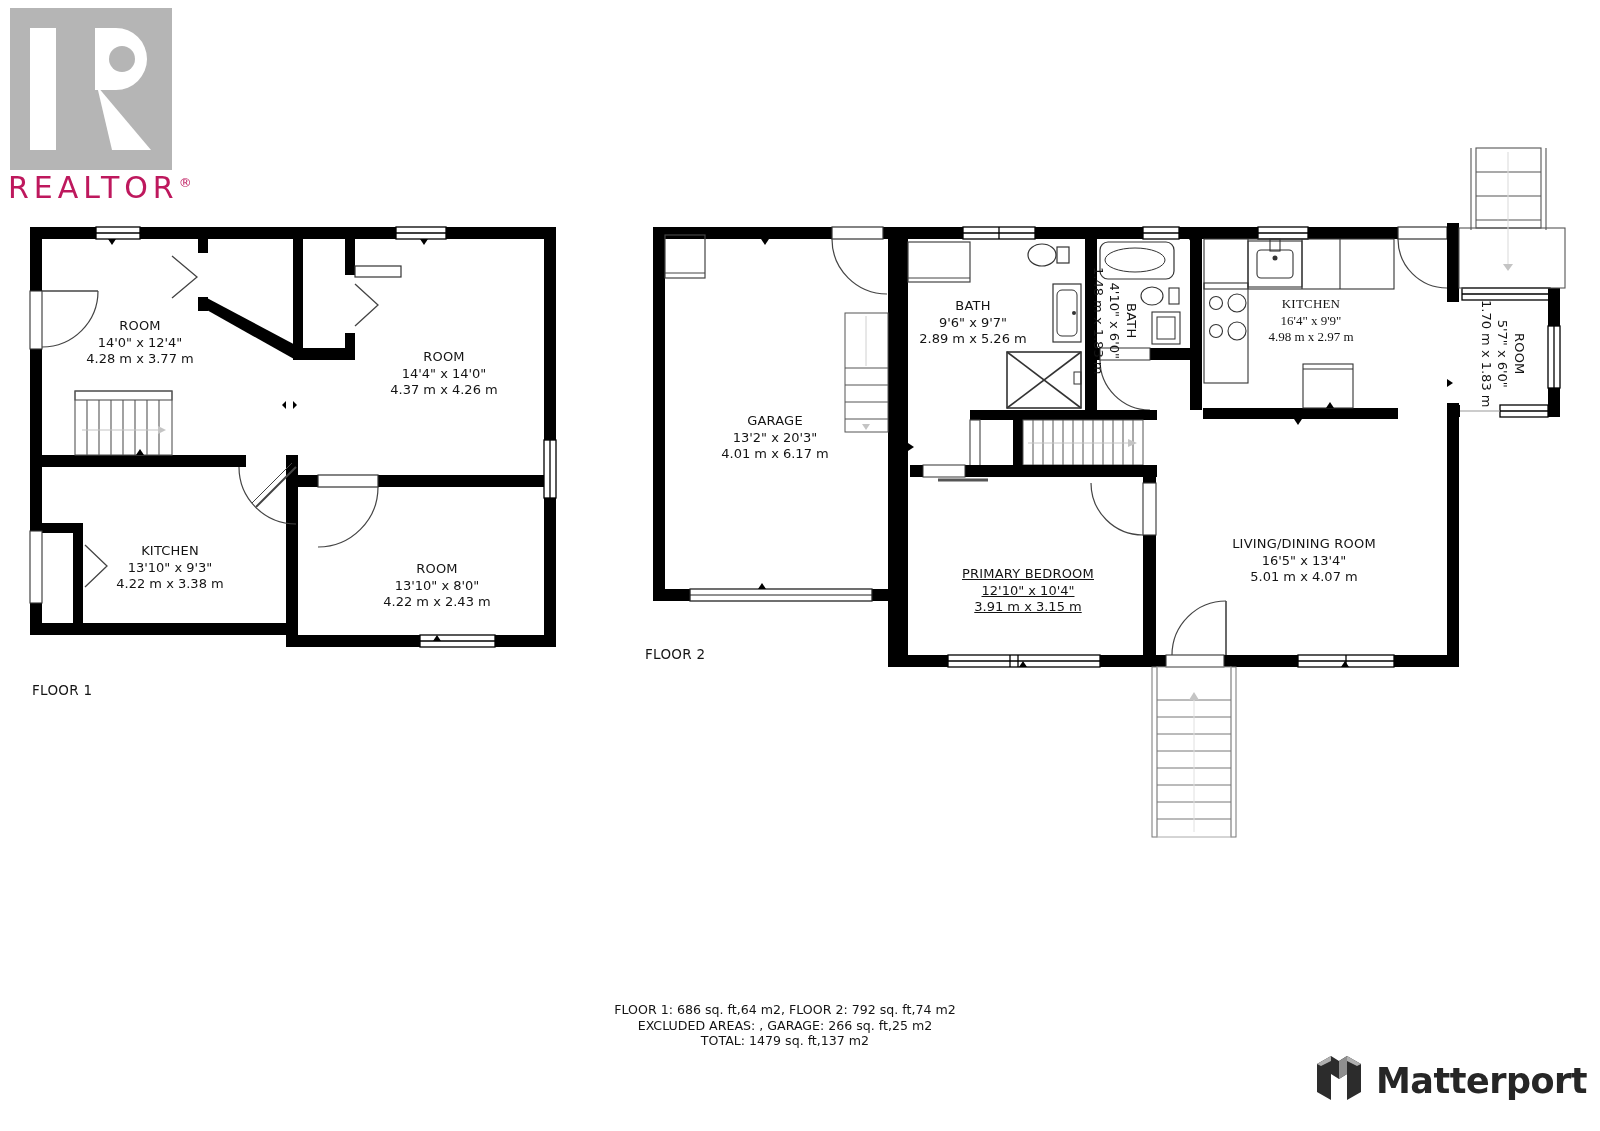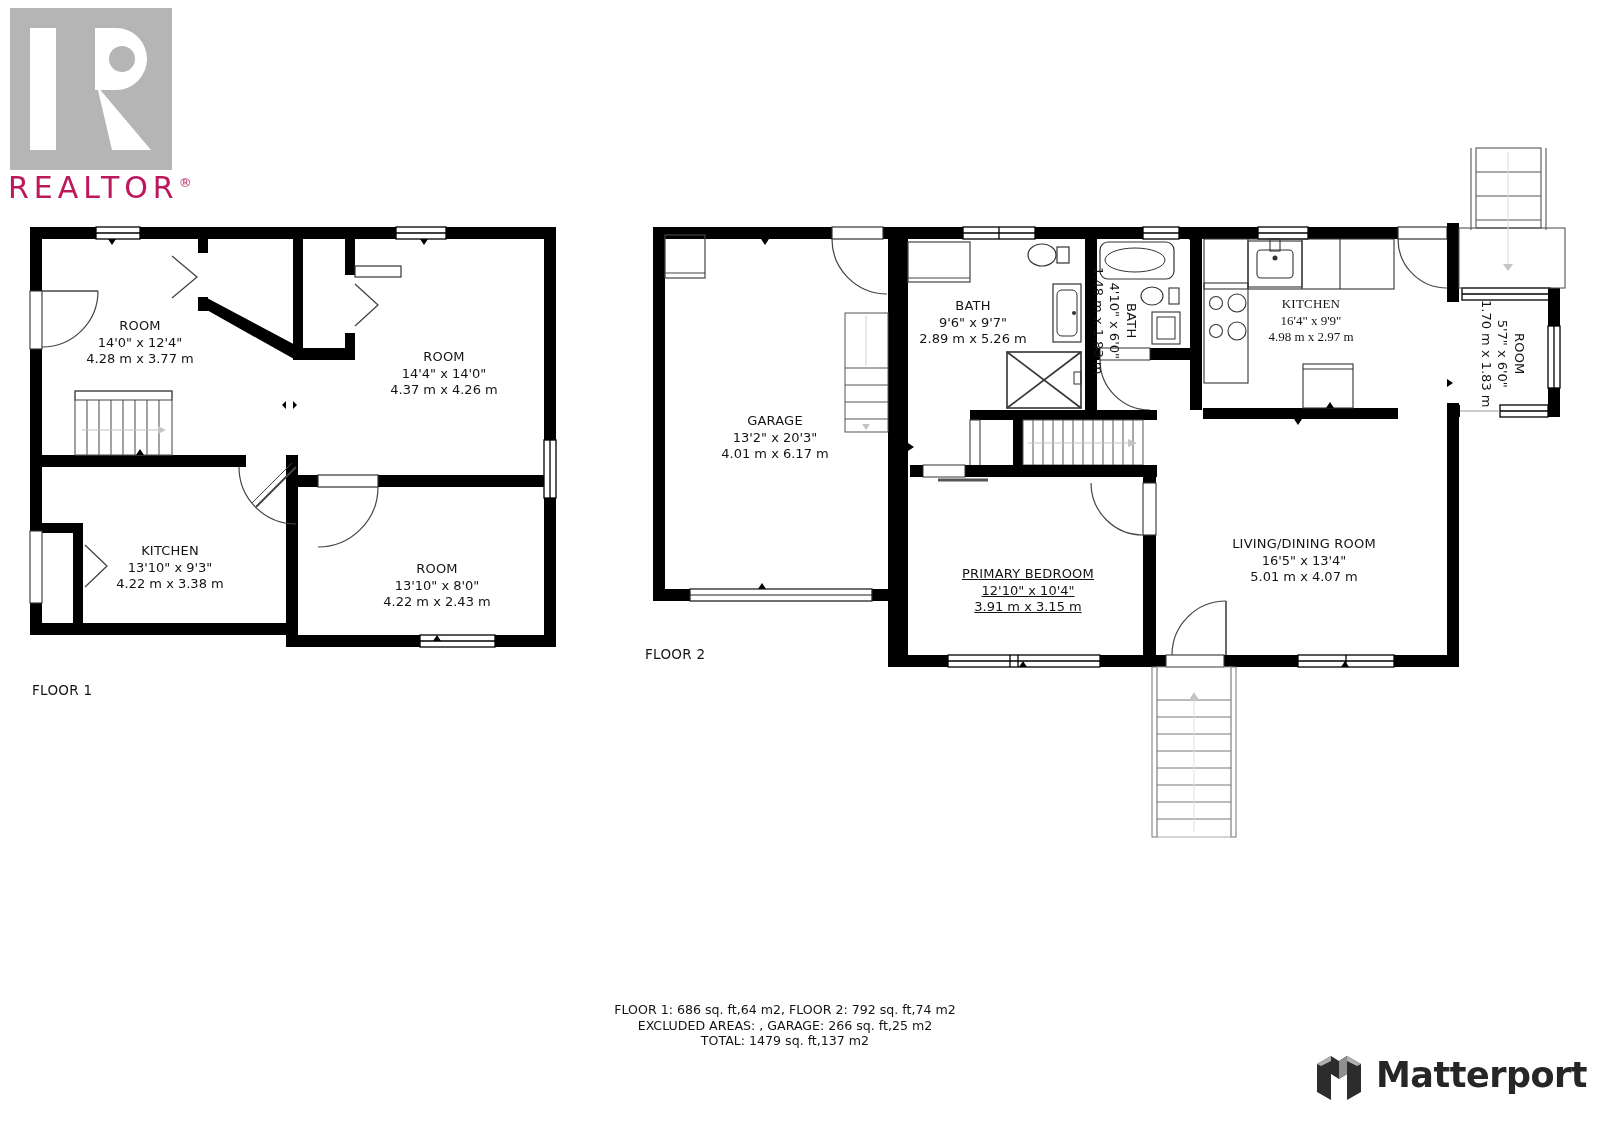--- a/index.html
+++ b/index.html
@@ -10,21 +10,21 @@
               color:#141414;white-space:nowrap;}
   .room-label .rname{letter-spacing:.2px;}
   .rot90{transform:rotate(90deg);}
   .floor-tag{position:absolute;font-size:13.5px;color:#141414;letter-spacing:.3px;}
   #summary{position:absolute;left:385px;top:1002px;width:800px;text-align:center;
            font-size:12.6px;line-height:15.6px;color:#151515;}
   #summary .disclaimer{color:#b5b5b5;font-size:12.2px;margin-top:1px;}
   #realtor-wordmark{position:absolute;left:8px;top:170px;font-size:30px;color:#be185d;
                     letter-spacing:5px;font-weight:400;}
   #realtor-wordmark sup{font-size:13px;letter-spacing:0;}
-  #matterport{position:absolute;left:1316px;top:1055px;display:flex;align-items:flex-start;}
+  #matterport{position:absolute;left:1316px;top:1055px;display:flex;align-items:flex-end;}
   #matterport .word{font-size:35px;font-weight:700;color:#262626;margin-left:14px;
                     letter-spacing:-.5px;font-family:"DejaVu Sans",sans-serif;}
 </style>
 </head>
 <body>
 
 <div id="page">
 
   <svg id="realtor-logo" width="200" height="175" viewBox="0 0 200 175" style="position:absolute;left:10px;top:8px;">
     <rect x="0" y="0" width="162" height="162" fill="#b5b5b5"></rect>

